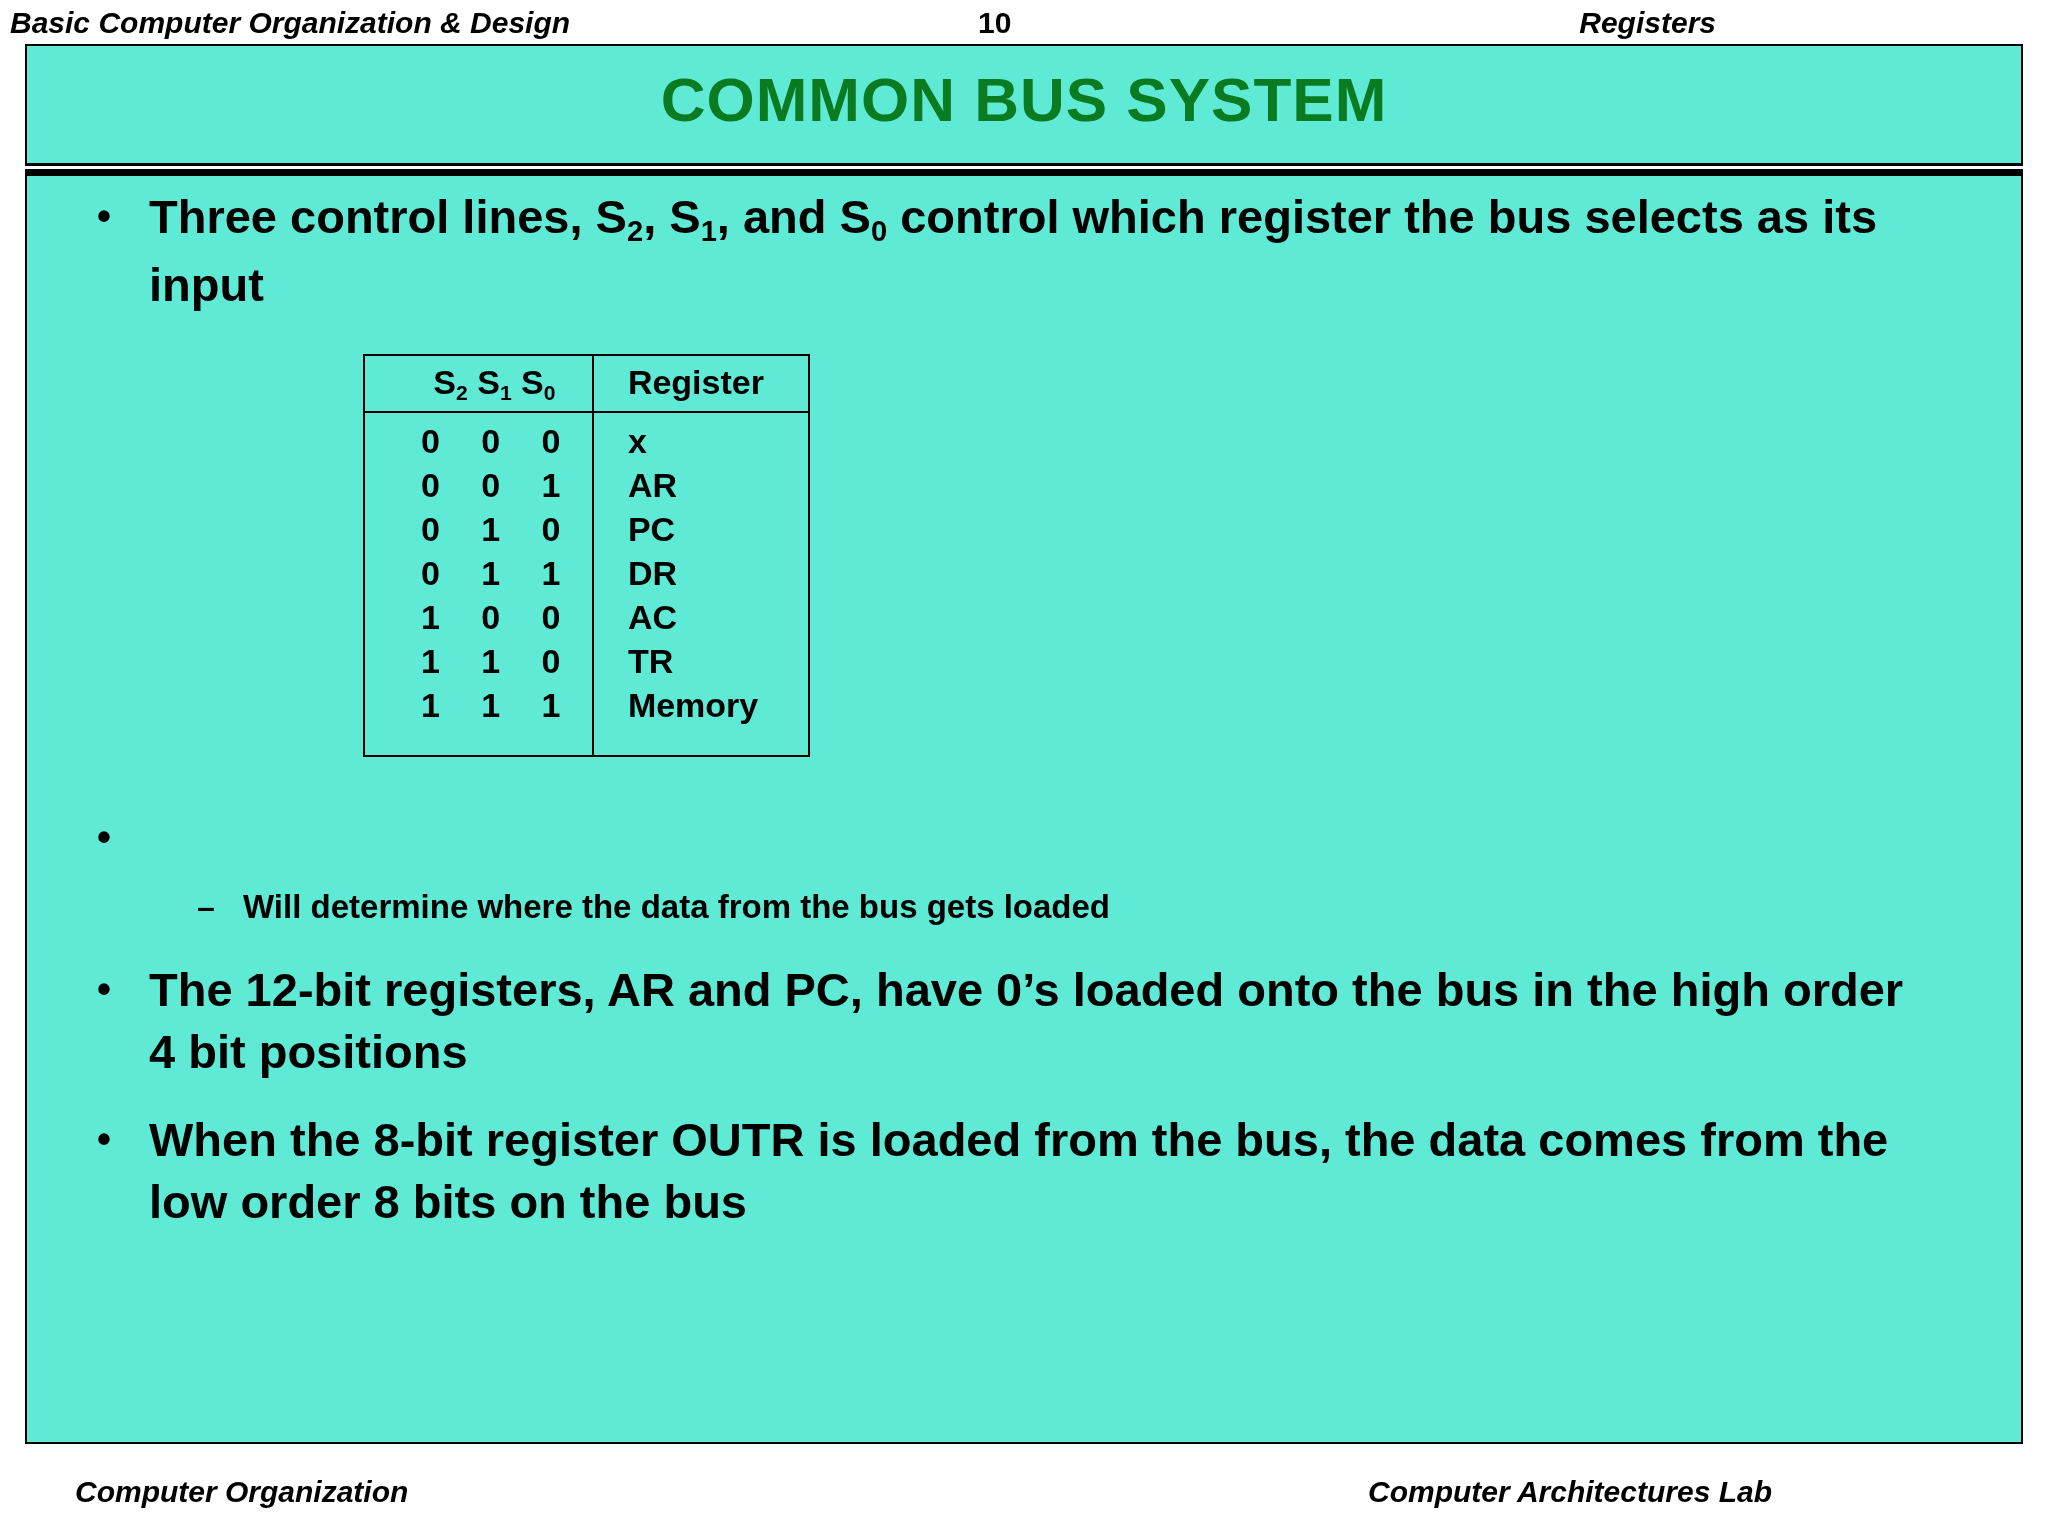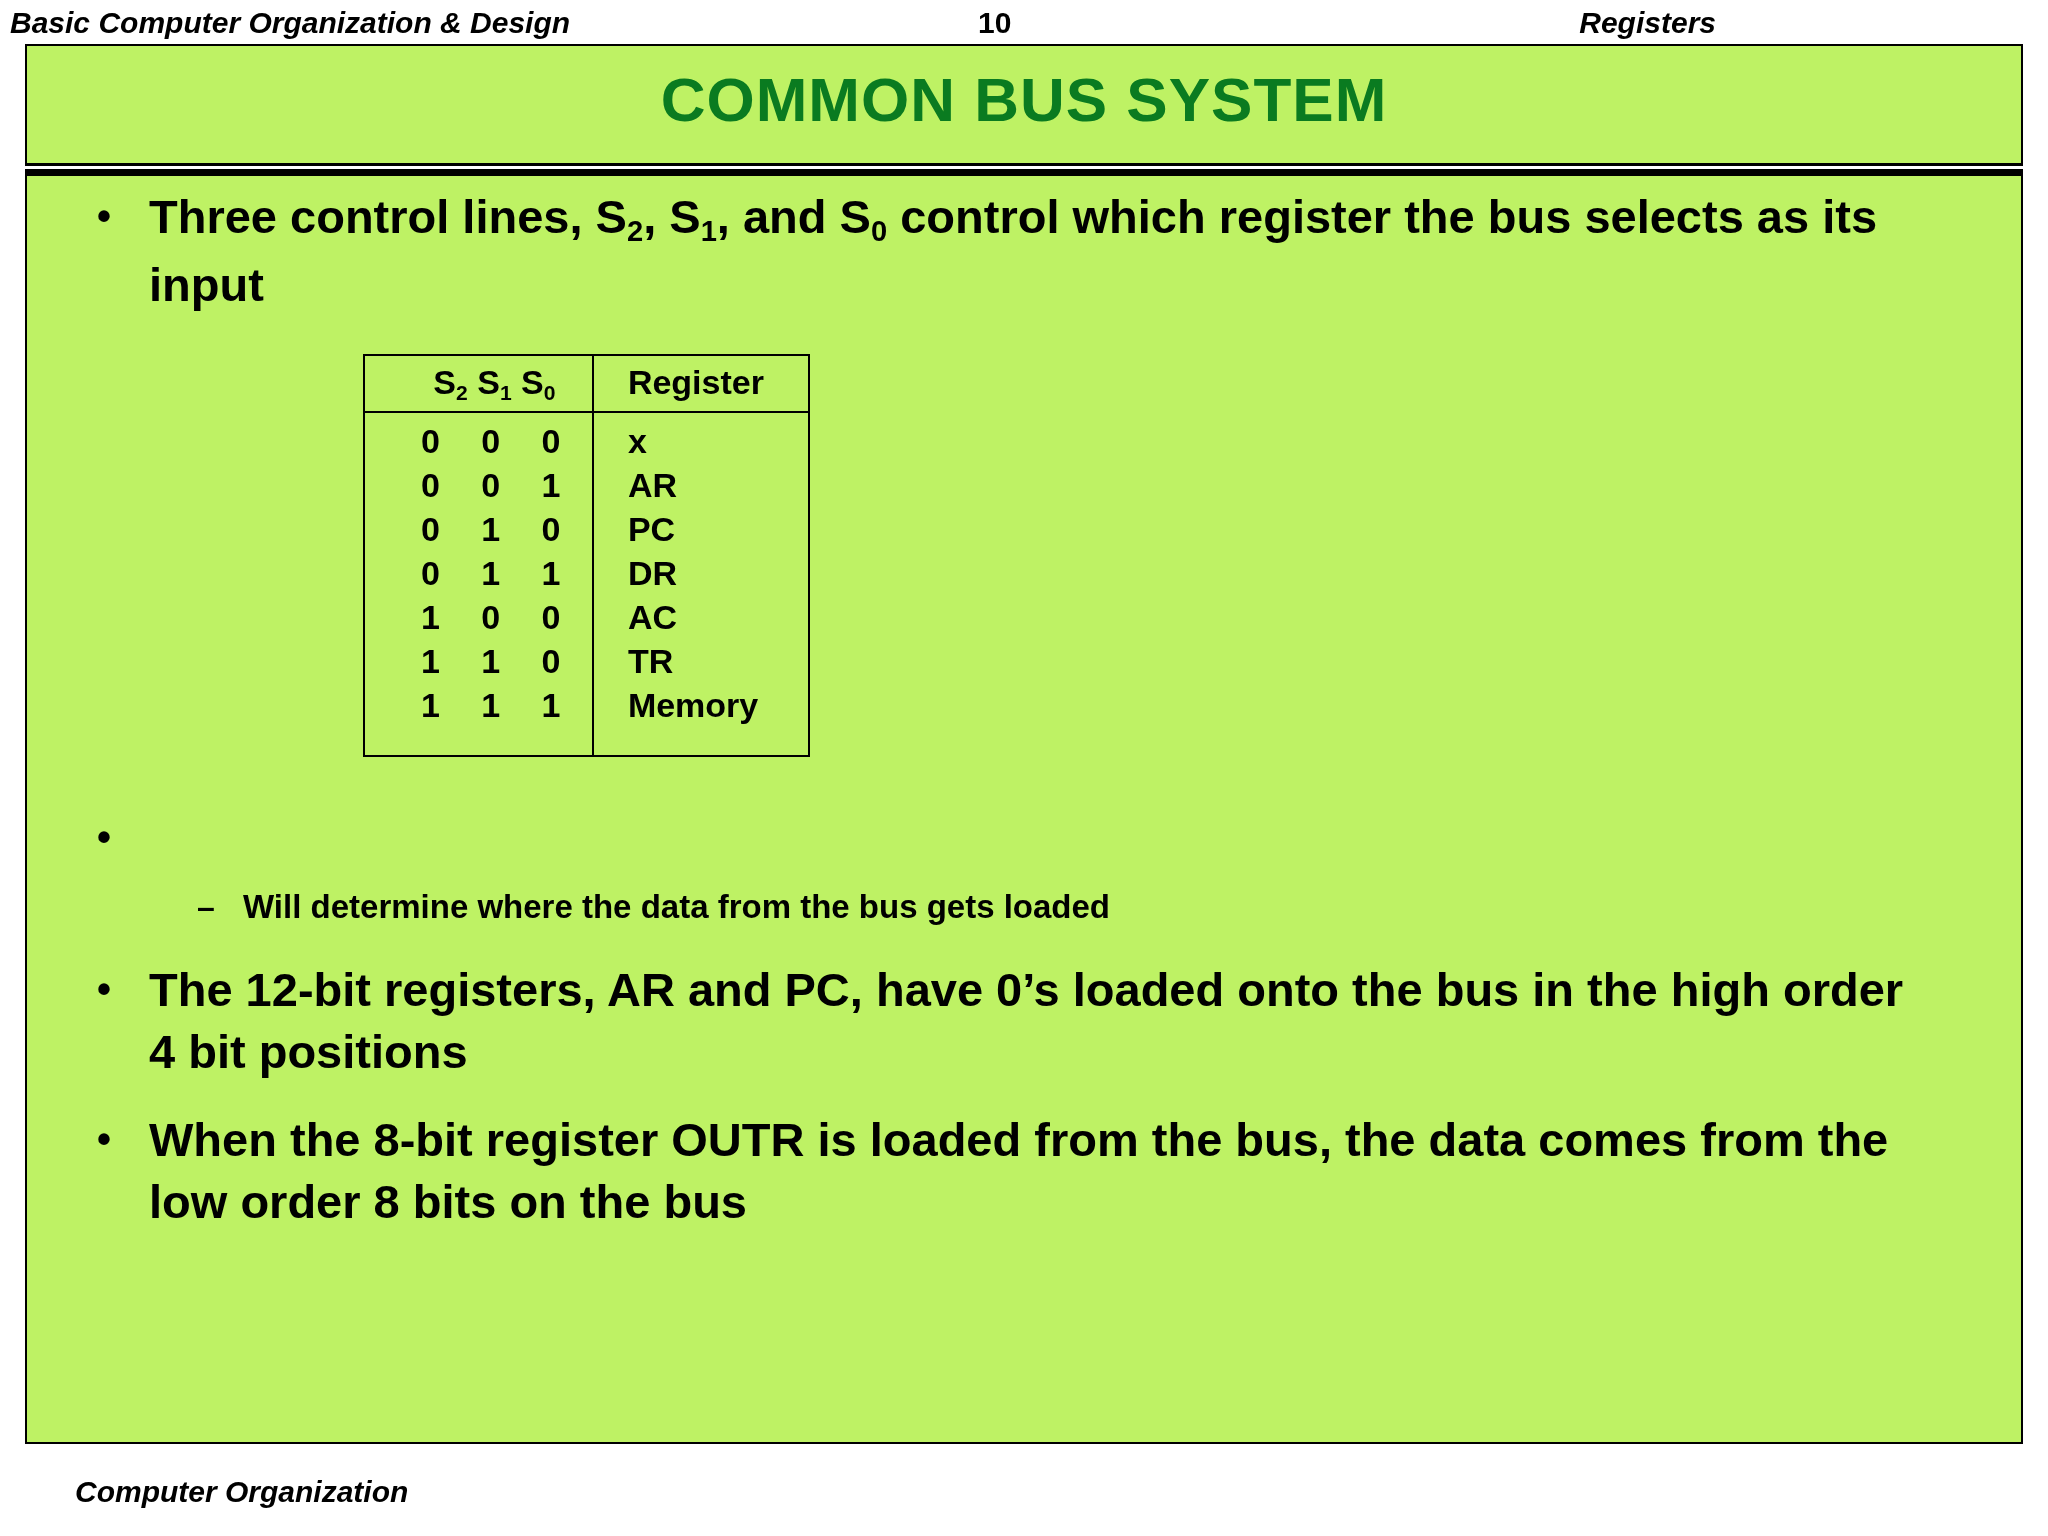--- a/index.html
+++ b/index.html
@@ -51,21 +51,21 @@
 
   
   .slide-frame {
     position: absolute;
     left: 25px;
     top: 44px;
     width: 1998px;
     height: 1400px;
     border: 2px solid #000000;
     box-sizing: border-box;
-    background: #bef264;
+    background: #5eead4;
   }
 
   .slide-title {
     position: absolute;
     left: 0;
     top: 18px;
     width: 100%;
     text-align: center;
     color: #0a7b20;
     font-size: 62px;
@@ -312,13 +312,14 @@
     <div class="bullet">
       <span class="marker">•</span>
       <span class="btext">When the 8-bit register OUTR is loaded from the bus, the data comes from the low order 8 bits on the bus</span>
     </div>
 
   </div>
 </div>
 
 <div class="slide-footer">
   <span class="ftr-left">Computer Organization</span>
+  <span class="ftr-right">Computer Architectures Lab</span>
 </div>
 
 </body></html>

